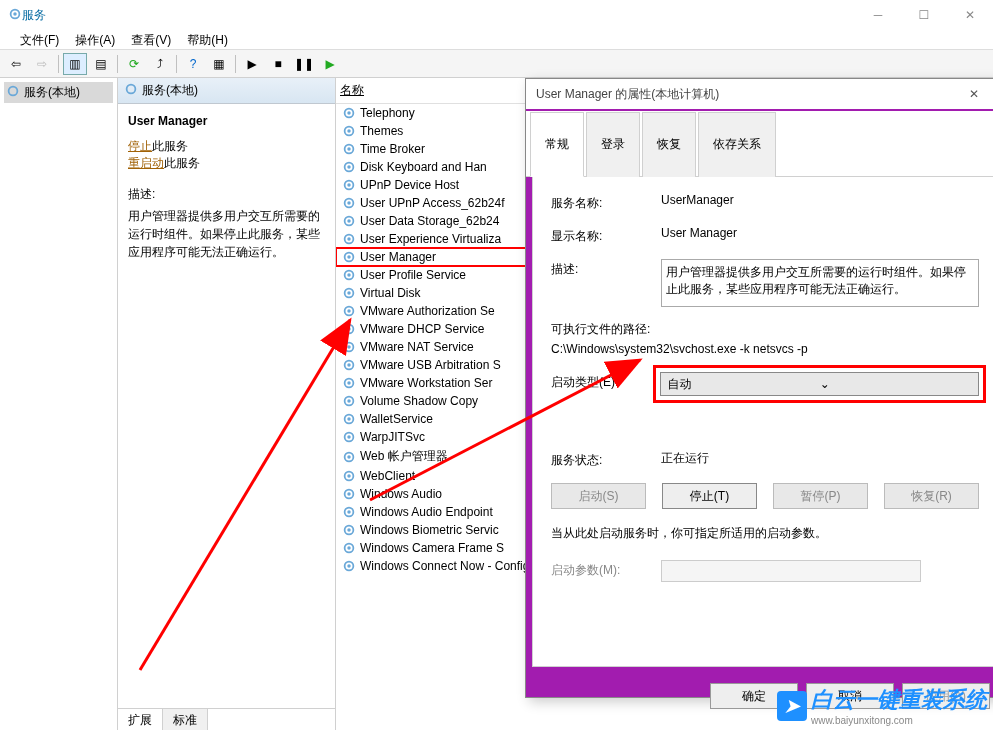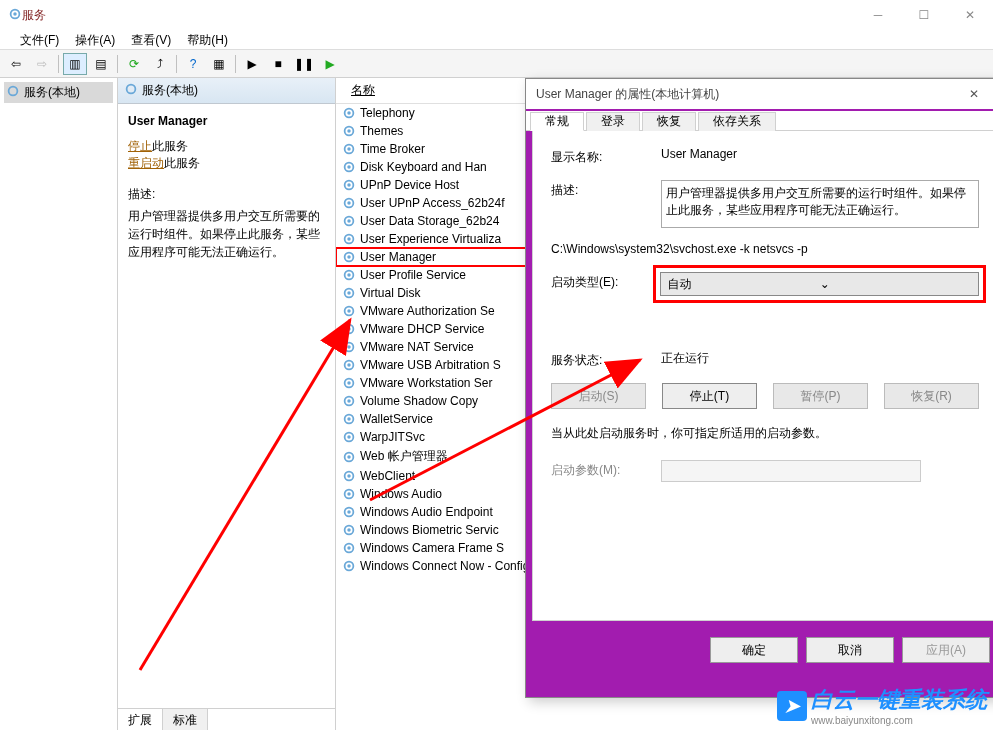--- a/index.html
+++ b/index.html
@@ -1,20 +1,20 @@
 <!DOCTYPE html>
 <html><head>
 <meta charset="utf-8">
 <style>
 * { box-sizing: border-box; margin: 0; padding: 0; }
 body { font-family: "Microsoft YaHei", "Segoe UI", sans-serif; font-size: 12px; background: #fff; width: 993px; height: 730px; position: relative; overflow: hidden; }
 
 
 .titlebar { height: 30px; display: flex; align-items: center; padding: 0 0 0 8px; background: #fff; }
-.titlebar .title { flex: 1; color: #7f1d1d; }
+.titlebar .title { flex: 1; color: #0369a1; }
 .win-controls { display: flex; }
 .win-btn { width: 46px; height: 30px; display: flex; align-items: center; justify-content: center; color: #888; }
 
 
 .menubar { height: 20px; display: flex; padding: 0 12px; border-bottom: 1px solid #ddd; }
 .menu-item { padding: 2px 8px; }
 
 
 .toolbar { height: 28px; display: flex; align-items: center; padding: 0 4px; gap: 2px; border-bottom: 1px solid #d0d0d0; background: #f5f5f5; }
 .tb-btn { width: 24px; height: 22px; display: flex; align-items: center; justify-content: center; border: 1px solid transparent; }
@@ -32,33 +32,33 @@
 .mid-content h3 { font-size: 12px; font-weight: bold; margin-bottom: 10px; }
 .action-link { color: #a16207; text-decoration: underline; cursor: pointer; }
 .desc-label { margin-top: 14px; }
 .desc-text { margin-top: 4px; line-height: 1.5; }
 .mid-tabs { height: 22px; display: flex; border-top: 1px solid #d0d0d0; }
 .mid-tab { padding: 3px 10px; border-right: 1px solid #d0d0d0; background: #f0f0f0; }
 .mid-tab.active { background: #fff; }
 
 .list-pane { flex: 1; overflow: hidden; position: relative; }
 .list-header { display: flex; background: #fff; border-bottom: 1px solid #e0e0e0; }
-.list-header .col { padding: 4px 15px; border-right: 1px solid #e0e0e0; text-decoration: underline; }
+.list-header .col { padding: 4px 4px; border-right: 1px solid #e0e0e0; text-decoration: underline; }
 .list-body { overflow-y: auto; height: calc(100% - 24px); }
 .list-row { display: flex; align-items: center; padding: 2px 6px; gap: 4px; white-space: nowrap; }
 .list-row.selected { background: #fff; outline: 2px solid red; outline-offset: -1px; }
 .list-row .svc-icon { width: 14px; height: 14px; flex-shrink: 0; }
 
 
 .dialog { position: absolute; top: 78px; left: 510px; width: 480px; height: 620px; background: #a21caf; border: 1px solid #888; box-shadow: 4px 4px 12px rgba(0,0,0,.2); margin-left: 15px; }
 .dlg-titlebar { height: 30px; display: flex; align-items: center; padding: 0 10px; background: #fff; }
 .dlg-title { flex: 1; color: #444; }
 .dlg-close { width: 40px; height: 30px; display: flex; align-items: center; justify-content: center; color: #555; }
 .tab-strip { display: flex; background: #fff; padding: 0 4px; border-bottom: 1px solid #d0d0d0; margin-top: 2px; }
-.dlg-tab { padding: 0 14px; border: 1px solid #d0d0d0; border-bottom: none; margin-right: 2px; background: #f0f0f0; position: relative; top: 1px; }
+.dlg-tab { padding: 23px 14px; border: 1px solid #d0d0d0; border-bottom: none; margin-right: 2px; background: #f0f0f0; position: relative; top: 1px; }
 .dlg-tab.active { background: #fff; border-bottom: 1px solid #fff; }
 .dlg-body { padding: 16px 18px; background: #fff; margin: 0 6px 6px 6px; height: 490px; border: 1px solid #d0d0d0; border-top: none; }
 .field-row { display: flex; margin-bottom: 14px; align-items: flex-start; }
 .field-label { width: 110px; padding-top: 2px; }
 .field-value { flex: 1; }
 .desc-box { flex: 1; border: 1px solid #aaa; padding: 4px; height: 48px; overflow: auto; background: #fff; line-height: 1.4; }
 .combo { display: flex; align-items: center; border: 1px solid #888; background: #e8e8e8; height: 24px; padding: 0 6px; width: 320px; }
 .combo span { flex: 1; }
 .combo-outline { outline: 3px solid red; outline-offset: 4px; }
 .status-btns { display: flex; gap: 16px; margin: 10px 0 16px; }
@@ -350,27 +350,32 @@
     <div class="dlg-close">✕</div>
   </div>
   <div class="tab-strip">
     <div class="dlg-tab active">常规</div>
     <div class="dlg-tab">登录</div>
     <div class="dlg-tab">恢复</div>
     <div class="dlg-tab">依存关系</div>
   </div>
   <div class="dlg-body">
     <div class="field-row">
+        <div class="field-label">服务名称:</div>
+        <div class="field-value">UserManager</div>
+      </div>
+    <div class="field-row">
         <div class="field-label">显示名称:</div>
         <div class="field-value">User Manager</div>
       </div>
     <div class="field-row">
         <div class="field-label">描述:</div>
         <div class="desc-box">用户管理器提供多用户交互所需要的运行时组件。如果停止此服务，某些应用程序可能无法正确运行。</div>
       </div>
+    <div style="margin-bottom:4px">可执行文件的路径:</div>
     <div style="margin-bottom:16px">C:\Windows\system32\svchost.exe -k netsvcs -p</div>
     <div class="field-row">
         <div class="field-label">启动类型(E):</div>
       <div class="combo combo-outline">
           <span>自动</span>
           <span>⌄</span>
         </div>
     </div>
     <div style="height:40px"></div>
     <div class="field-row">

